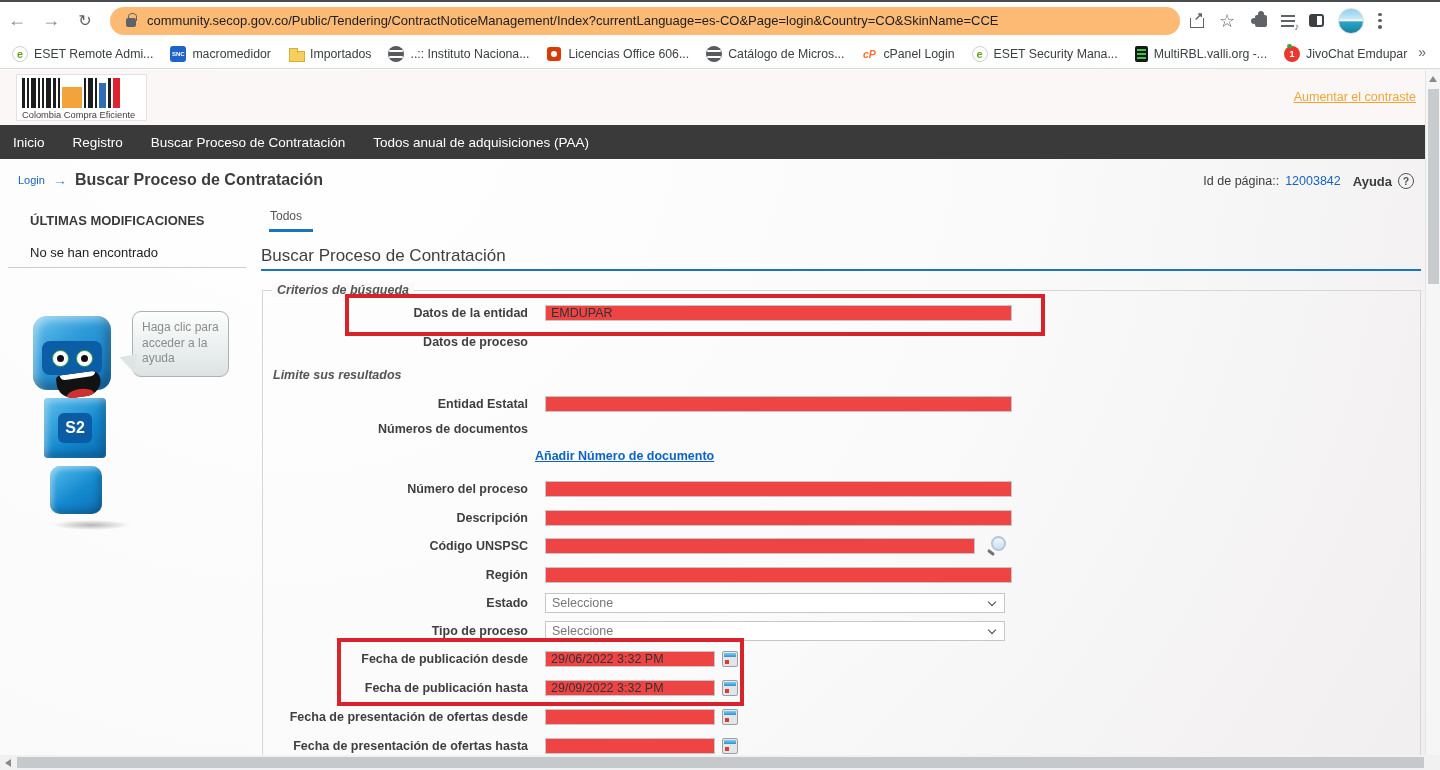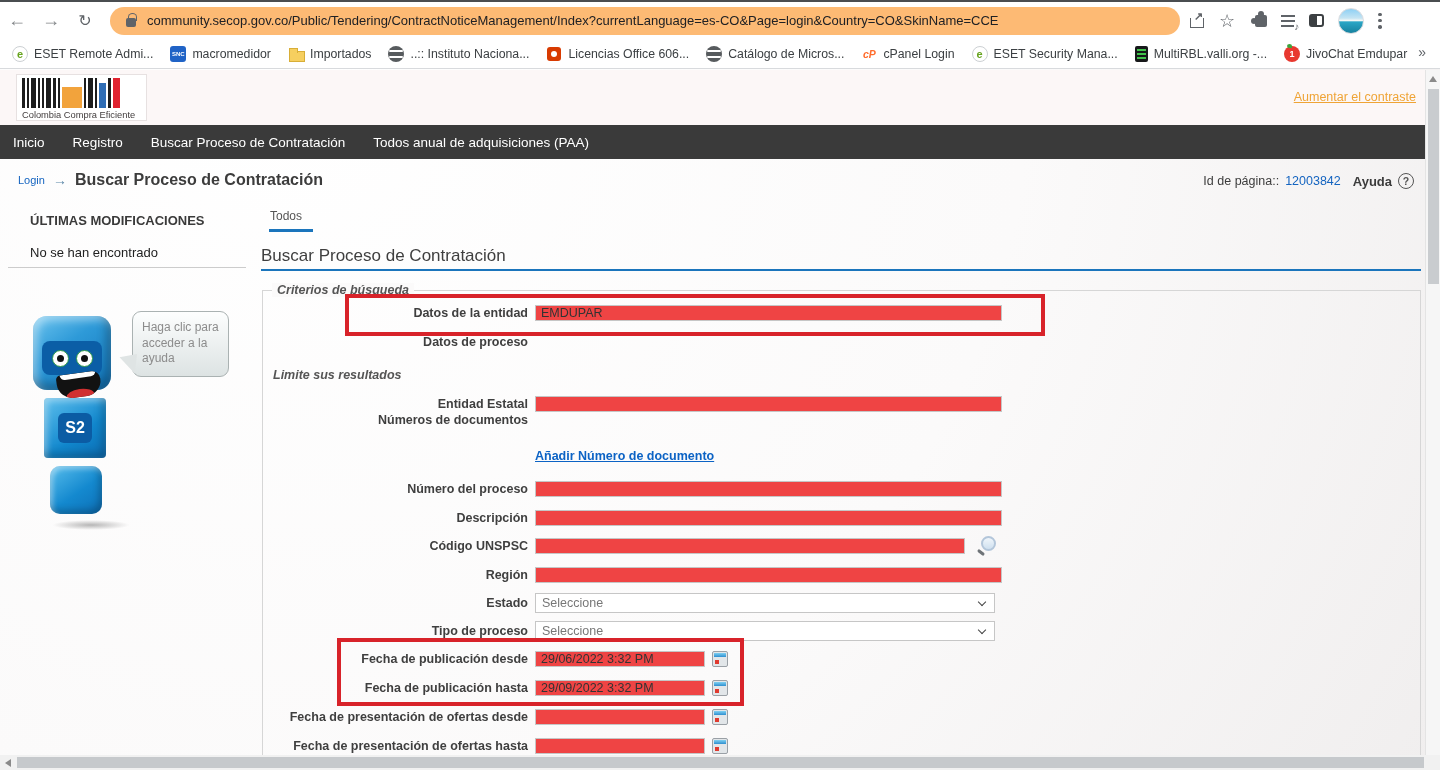--- a/index.html
+++ b/index.html
@@ -98,21 +98,21 @@
   .bubble::after{content:"";position:absolute;left:-14px;bottom:3px;width:0;height:0;border-top:5px solid transparent;border-bottom:15px solid transparent;border-right:17px solid #dfe4e4;transform:rotate(6deg);}
   
   .tab-todos{position:absolute;left:270px;top:209px;font-size:12px;color:#555;}
   .tab-underline{position:absolute;left:269px;top:229px;width:44px;height:3px;background:#1b75bc;}
   .main-title{position:absolute;left:261px;top:246px;font-size:17px;color:#3f3f3f;}
   .title-rule{position:absolute;left:261px;top:269px;width:1160px;height:2px;background:#1b75bc;}
   .fieldset-box{position:absolute;left:262px;top:290px;width:1159px;height:600px;border:1px solid #d6d6d6;border-bottom:none;}
   .legend-criteria{position:absolute;left:272px;top:283px;background:#fbfafa;padding:0 5px;font-size:12.5px;font-style:italic;font-weight:bold;color:#555;}
   .heading-limit{position:absolute;left:273px;top:368px;font-size:12.5px;font-style:italic;font-weight:bold;color:#555;}
   .frow{position:absolute;left:268px;display:flex;align-items:center;height:20px;}
-  .flabel{width:260px;text-align:right;margin-right:7px;font-size:12.5px;font-weight:bold;color:#3f3f3f;white-space:nowrap;}
+  .flabel{width:260px;text-align:right;margin-right:17px;font-size:12.5px;font-weight:bold;color:#3f3f3f;white-space:nowrap;}
   .finput{height:16px;border:1px solid #c6c6c6;font:12.5px "Liberation Sans",sans-serif;color:#333;padding:0 5px;background:#ef4444;width:467px;outline:none;}
   .finput::placeholder{color:#9a9a9a;}
   .w-short{width:430px;}
   .w-date{width:170px;}
   .fselect{width:460px;height:20px;border:1px solid #c6c6c6;background:#fff;display:flex;align-items:center;padding:0 6px;font-size:12.5px;color:#777;position:relative;}
   .chev{position:absolute;right:9px;top:5px;width:6px;height:6px;border-right:1.6px solid #444;border-bottom:1.6px solid #444;transform:rotate(45deg);}
   .cal-btn{margin-left:7px;width:16px;height:16px;background:#e2e6e9;border:1px solid #9aa0a6;border-radius:2px;position:relative;}
   .cal-btn::before{content:"";position:absolute;left:1px;right:1px;top:1px;height:4px;background:linear-gradient(#7fd0f2,#2e8fd0);}
   .cal-btn::after{content:"";position:absolute;left:2px;bottom:2px;width:4px;height:4px;background:#e03a2f;}
   .search-btn{margin-left:10px;width:22px;height:22px;position:relative;}
@@ -278,21 +278,21 @@
   <label class="flabel">Datos de la entidad</label>
   <input class="finput" value="EMDUPAR" style="">
 </div>
 <div class="frow" style="top:332px;">
   <label class="flabel">Datos de proceso</label>
 </div>
 <div class="frow" style="top:394px;">
   <label class="flabel">Entidad Estatal</label>
   <input class="finput" value="" style="">
 </div>
-<div class="frow" style="top:410px;">
+<div class="frow" style="top:419px;">
   <label class="flabel">Números de documentos</label>
 </div>
 <a class="add-doc-link">Añadir Número de documento</a>
 <div class="frow" style="top:479px;">
   <label class="flabel">Número del proceso</label>
   <input class="finput" value="" style="">
 </div>
 <div class="frow" style="top:508px;">
   <label class="flabel">Descripción</label>
   <input class="finput" value="" style="">

